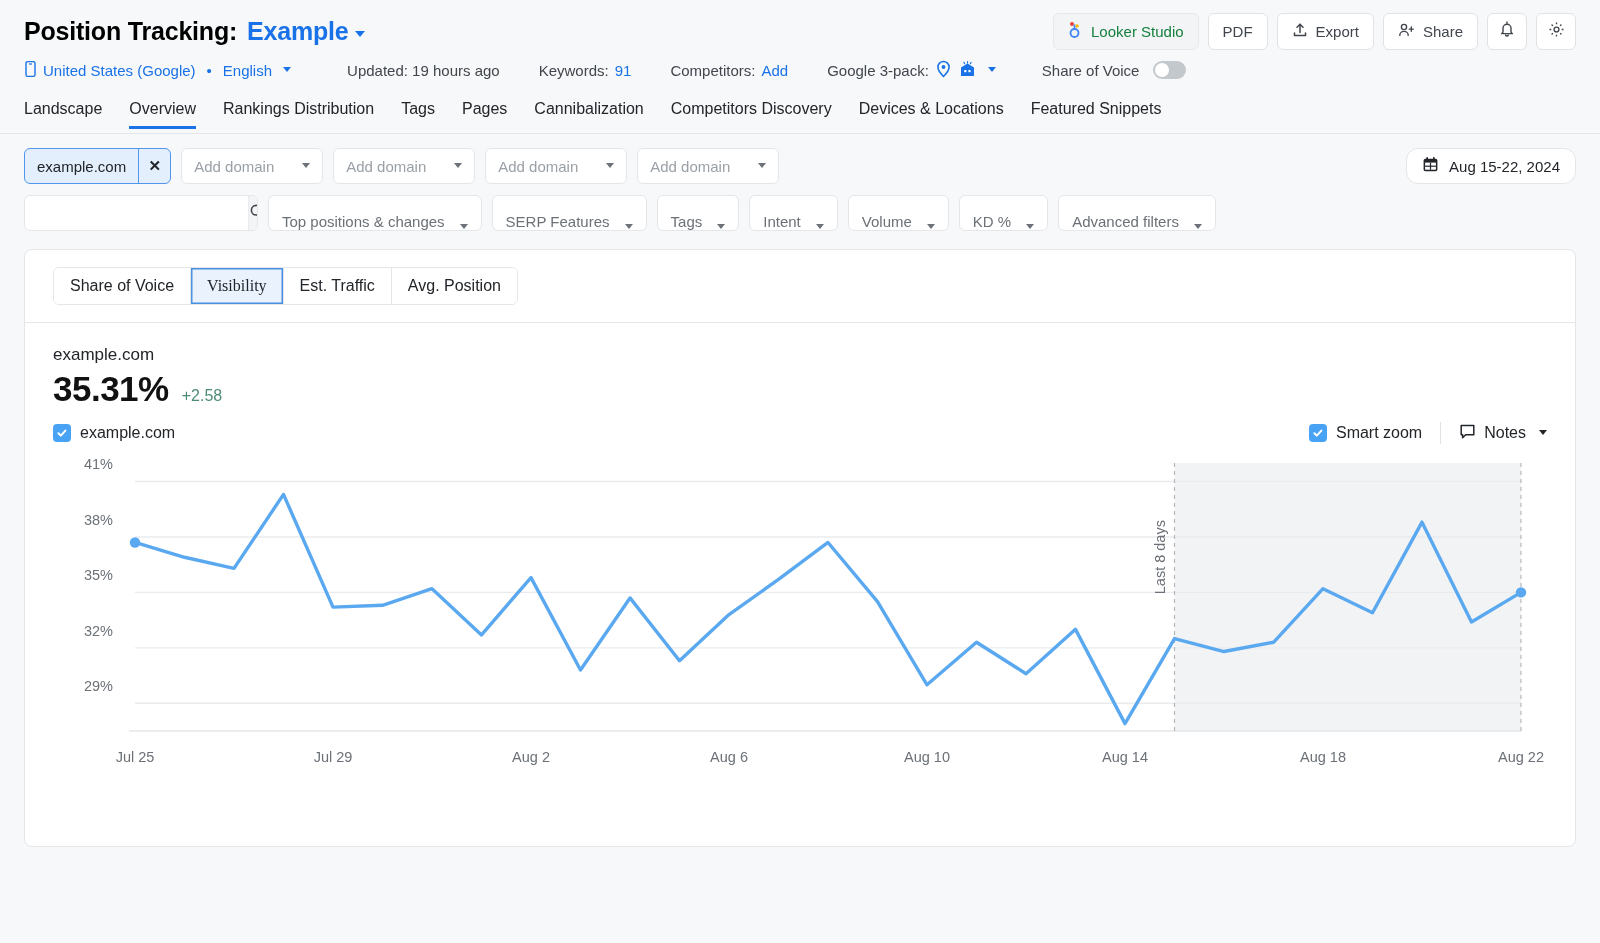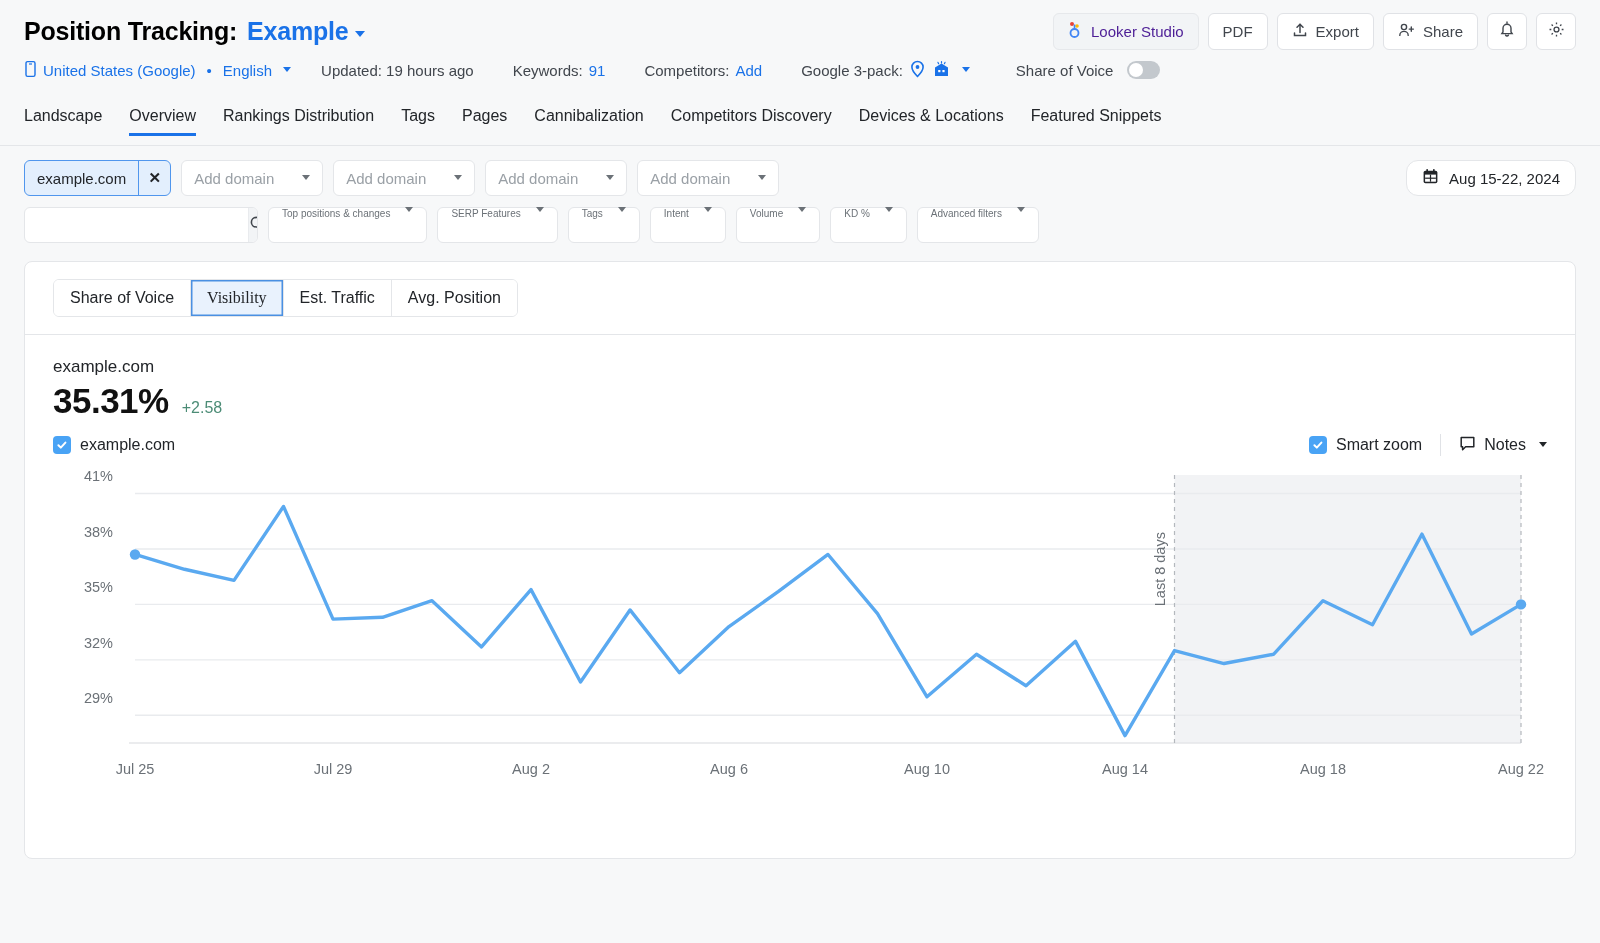--- a/index.html
+++ b/index.html
@@ -32,43 +32,43 @@
     display:inline-block; width:0; height:0;
     border-left:4.5px solid transparent; border-right:4.5px solid transparent;
     border-top:5.5px solid currentColor; margin-left:5px; position:relative; top:-1px;
   }
   .hdr-actions { margin-left:auto; display:flex; align-items:center; gap:9px; }
   .btn {
     height:37px; border:1px solid #e0e2e6; background:#fff; border-radius:6px;
     display:flex; align-items:center; gap:8px; padding:0 14px;
     font-size:15px; color:#41464d; cursor:pointer; white-space:nowrap;
   }
-  .btn.gray { background:#f2f4f6; border-color:#e6e8eb; color:#4c1d95; }
+  .btn.gray { background:#f2f4f6; border-color:#e6e8eb; color:#15803d; }
   .btn.icon-only { width:40px; padding:0; justify-content:center; }
 
   .hdr-row2 {
     display:flex; align-items:center; height:36px; font-size:15px; color:#41464d;
     gap:6px;
   }
   .meta-item { display:flex; align-items:center; gap:6px; white-space:nowrap; }
   .link { color:#1a72e8; cursor:pointer; }
   .sep-dot { margin:0 5px; color:#1a72e8; }
   .toggle {
     width:33px; height:18px; border-radius:9px; background:#c3c8cd;
     position:relative; cursor:pointer; display:inline-block;
   }
   .toggle::after {
     content:""; position:absolute; left:2px; top:2px; width:14px; height:14px;
     border-radius:50%; background:#fff;
   }
 
   
   .navtabs {
-    display:flex; align-items:flex-start; gap:27px; padding:0 24px;
-    height:38px; border-bottom:1px solid #e4e6e9; margin-top:20px;
+    display:flex; align-items:center; gap:27px; padding:0 24px;
+    height:38px; border-bottom:1px solid #e4e6e9; margin-top:8px;
   }
   .navtab {
     font-size:16px; color:#222529; padding-bottom:9px; cursor:pointer;
     border-bottom:3px solid transparent; white-space:nowrap; line-height:1;
   }
   .navtab.active { color:#222529; border-bottom-color:#1a72e8; font-weight:400; }
 
   
   .filters { padding:14px 24px 0 24px; }
   .frow { display:flex; align-items:center; gap:10px; }
@@ -102,22 +102,22 @@
     flex:1; border:0; outline:none; padding:0 12px; font-size:15px; color:#222529;
     font-family:"Liberation Sans", sans-serif; background:transparent;margin-top:36px;
   }
   .searchbox input::placeholder { color:#9aa0a6; }
   .searchbox .sbtn {
     width:42px; background:#f2f4f6; border-left:1px solid #e9ebee;
     display:flex; align-items:center; justify-content:center; cursor:pointer;
   }
   .fdrop {
     height:36px; border:1px solid #e4e6e9; border-radius:6px; background:#fff;
-    display:flex; align-items:flex-start; gap:10px; padding:0 13px;
-    font-size:10px; color:#6b7177; cursor:pointer; white-space:nowrap;
+    display:flex; align-items:flex-end; gap:10px; padding:0 13px;
+    font-size:15px; color:#6b7177; cursor:pointer; white-space:nowrap;
   }
 
   
   .card {
     margin:18px 24px 0 24px; background:#fff; border:1px solid #e4e6e9;
     border-radius:8px; height:598px; position:relative; overflow:hidden;
   }
   .metric-tabs-wrap { padding:17px 28px 0 28px; }
   .metric-tabs {
     display:inline-flex; border:1px solid #e4e6e9; border-radius:6px; overflow:hidden;
@@ -245,21 +245,21 @@
             <rect x="2" y="1.6" width="9" height="14.8" rx="1.6"></rect>
             <line x1="5" y1="4" x2="8" y2="4" stroke-width="1.2"></line>
           </svg>
         </span>
         <span class="link">United States (Google)</span>
         <span class="sep-dot">•</span>
         <span class="link">English</span>
         <span class="caret-sm" style="color:#1a72e8"></span>
       </div>
 
-      <div class="meta-item" style="margin-left:24px">
+      <div class="meta-item" style="margin-left:50px">
         <span>Updated: 19 hours ago</span>
       </div>
 
       <div class="meta-item" style="margin-left:33px">
         <span>Keywords:</span>
         <span class="link">91</span>
       </div>
 
       <div class="meta-item" style="margin-left:33px">
         <span>Competitors:</span>

